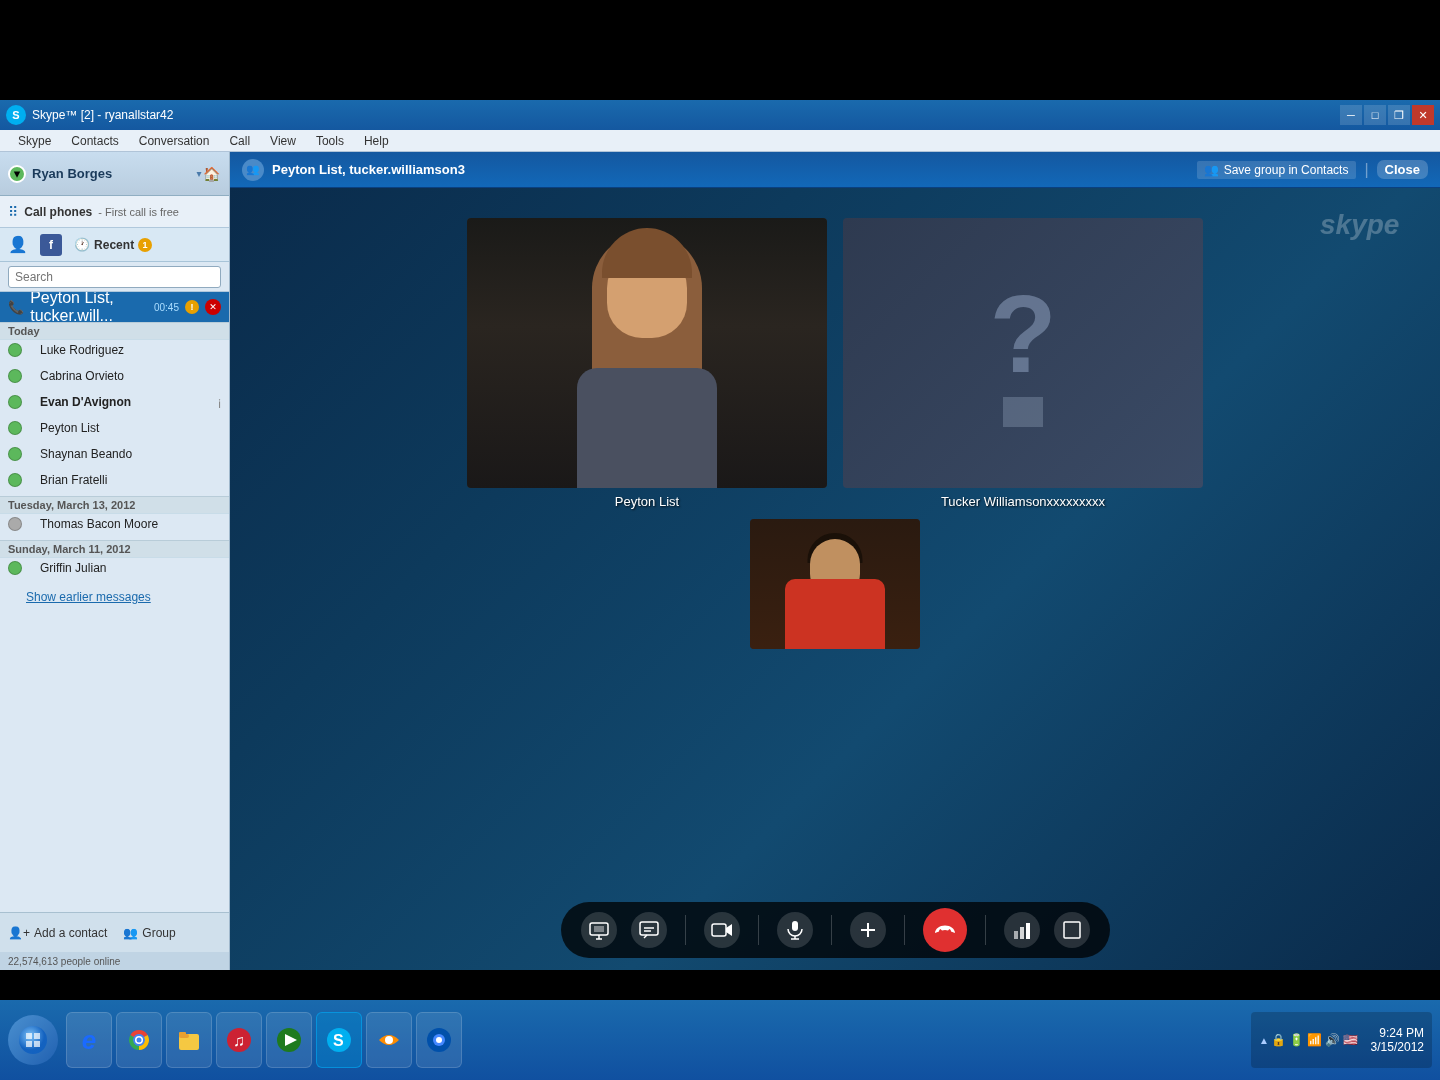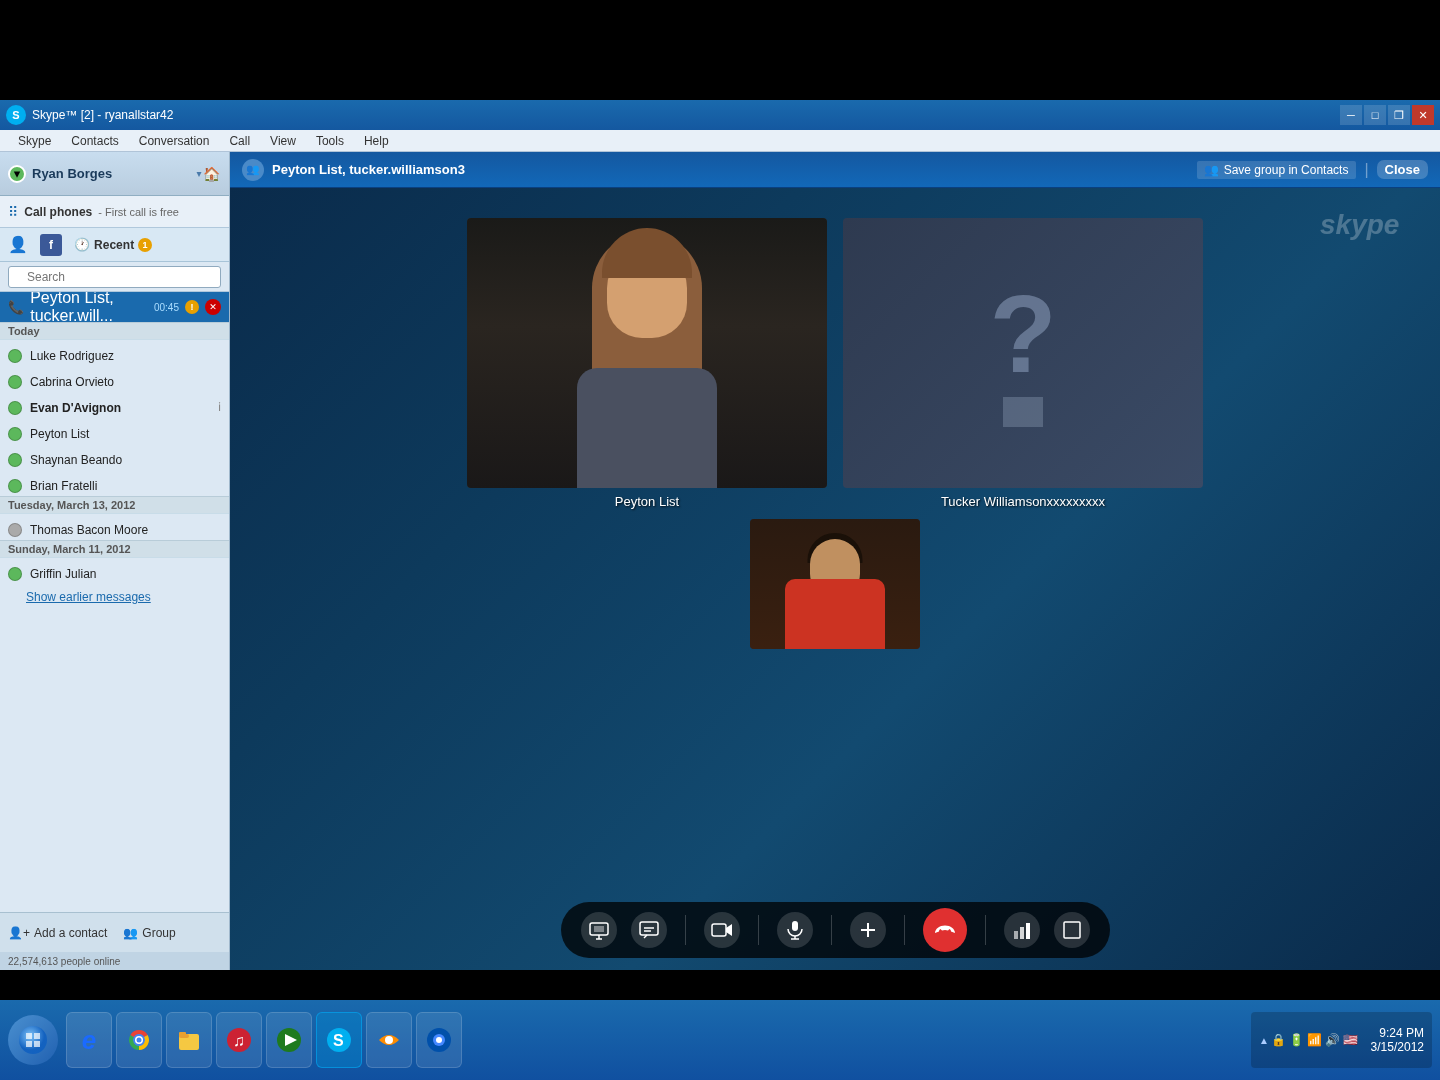--- a/index.html
+++ b/index.html
@@ -219,21 +219,21 @@
       height: 30px;
       padding: 4px 8px;
       background: #dce8f3;
       border-bottom: 1px solid #b0c8dc;
     }
     #search-box input {
       width: 100%;
       height: 22px;
       border: 1px solid #90aabf;
       border-radius: 3px;
-      padding: 2px 18px;
+      padding: 2px 6px;
       font-size: 12px;
       background: white;
       color: #999;
     }
 
     
     #contact-list {
       flex: 1;
       overflow-y: auto;
       background: #dce8f3;
@@ -290,24 +290,24 @@
       font-size: 11px;
       color: #555;
       font-weight: bold;
       background: #d0dfe8;
       border-top: 1px solid #b8ccd8;
       border-bottom: 1px solid #c8dce8;
     }
 
     .contact-item {
       display: flex;
-      align-items: flex-end;
+      align-items: flex-start;
       padding: 3px 8px;
       height: 26px;
-      gap: 8px;
+      gap: 18px;
       cursor: pointer;
     }
     .contact-item .status-icon {
       width: 14px;
       height: 14px;
       border-radius: 50%;
       background: #5cb85c;
       flex-shrink: 0;
       border: 1px solid rgba(0,0,0,0.2);
       display: flex;

